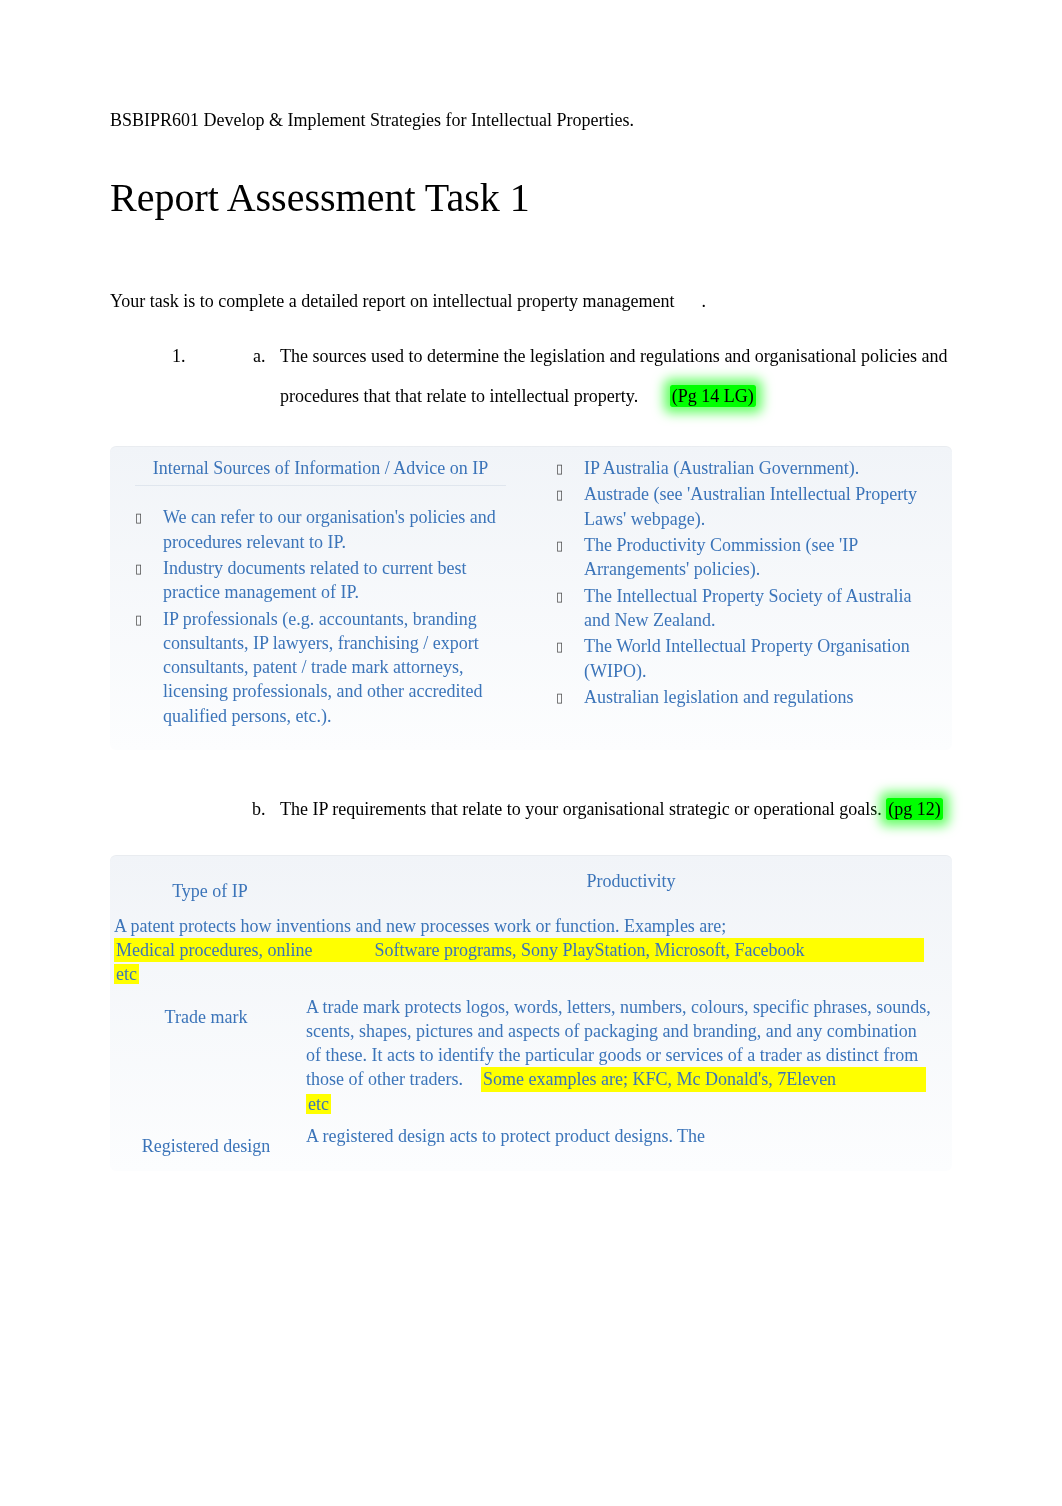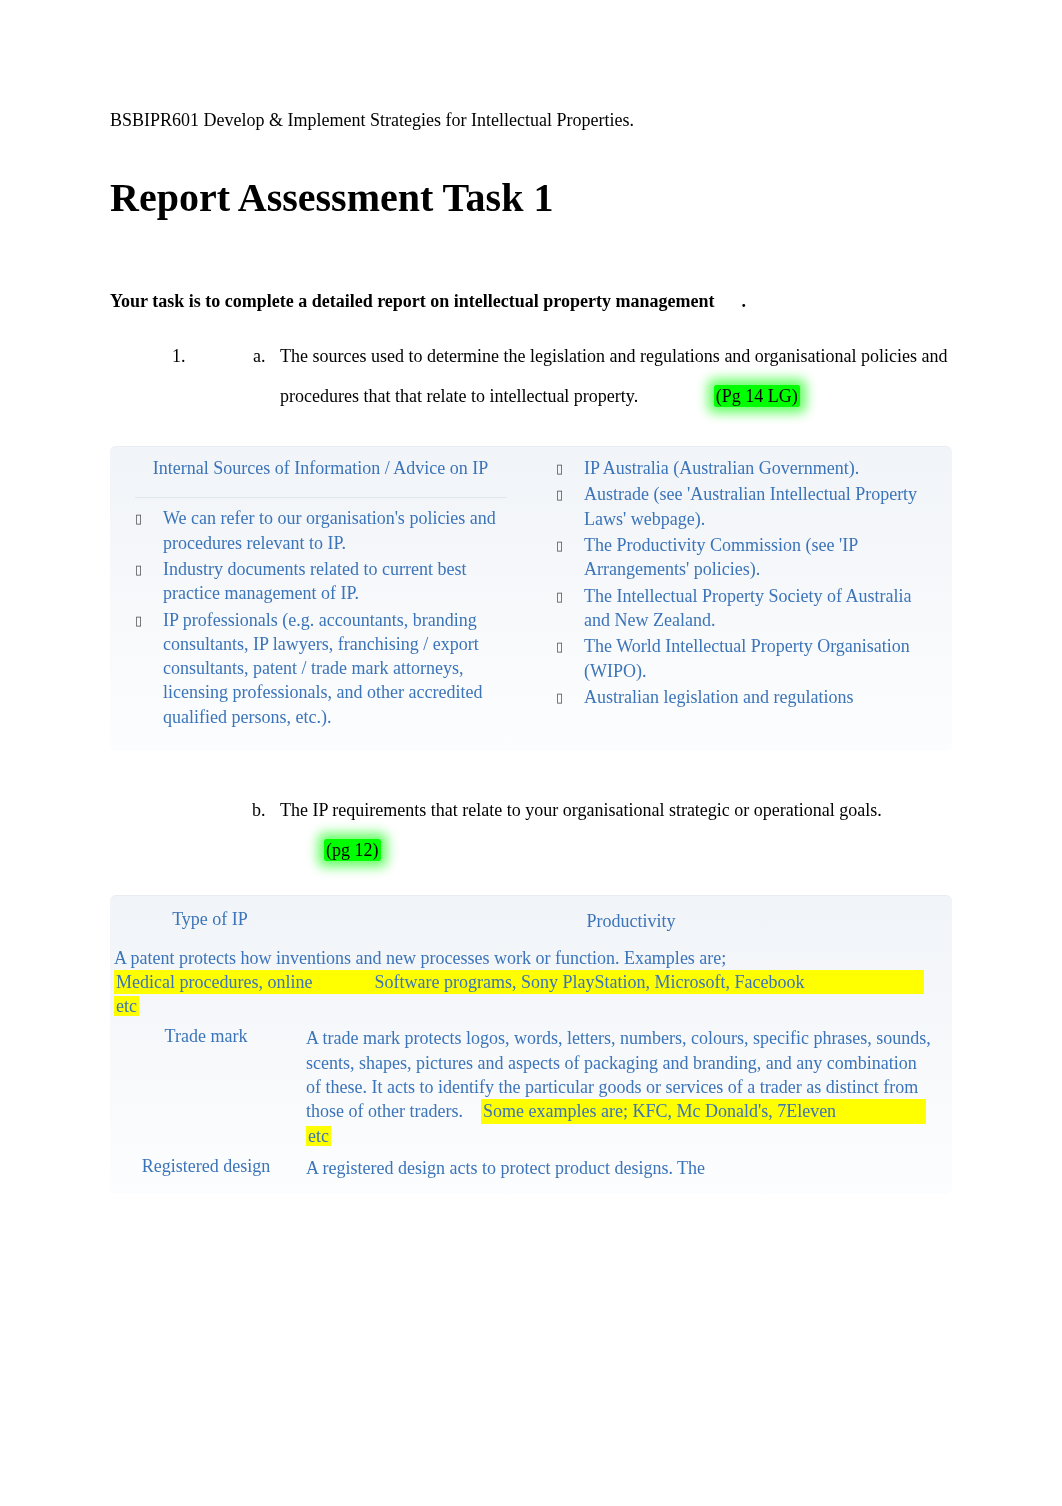--- a/index.html
+++ b/index.html
@@ -12,27 +12,26 @@
   }
   .page {
     padding: 110px 110px 60px 110px;
   }
   .header-line {
     font-size: 18px;
     margin-bottom: 43px;
   }
   .title {
     font-size: 40px;
-    font-weight: bold;
+    font-weight: normal;
     margin: 16px 0 70px 0;
   }
   .intro {
     font-size: 18px;
     margin-bottom: 20px;
-    font-weight: bold;
   }
   .ol1 {
     list-style: decimal;
     padding-left: 80px;
     font-size: 18px;
   }
   .ol1 > li {
     padding-left: 10px;
     margin-bottom: 25px;
   }
@@ -44,43 +43,42 @@
   .ola > li {
     padding-left: 10px;
     line-height: 2.2;
     margin-bottom: 20px;
   }
   .hl {
     background: #00ff00;
     box-shadow: 0 0 12px 6px rgba(0,255,0,0.6);
     border-radius: 2px;
     padding: 1px 2px;
-    margin-left: 44px;
   }
   .two-col {
     display: flex;
     gap: 0;
     margin: 30px 0 40px 0;
     border-radius: 6px;
     background: linear-gradient(to bottom, #f1f4f8, #fcfdfe);
     padding: 10px 0 20px 0;
     box-shadow: inset 0 1px 0 rgba(0,0,0,0.03);
   }
   .col {
     flex: 1;
     padding: 0 25px;
   }
   .col-header {
     text-align: center;
     color: #3b74b9;
     font-size: 18px;
     line-height: 1.4;
-    padding-bottom: 16px;
+    padding-bottom: 4px;
     border-bottom: 1px solid #e0e6ee;
-    margin-bottom: 8px;
+    margin-bottom: 19px;
   }
   .col ul {
     list-style: none;
     padding: 0;
     margin: 0;
   }
   .col ul li {
     display: flex;
     align-items: flex-start;
     color: #3b74b9;
@@ -116,20 +114,21 @@
     text-align: center;
     font-size: 18px;
     padding: 6px 10px 8px 10px;
   }
   .cell.type {
     flex: 0 0 180px;
     text-align: center;
     color: #3b74b9;
     font-size: 18px;
     padding: 4px 6px;
+    margin-top: 12px;
   }
   .cell.desc {
     flex: 1;
     color: #3b74b9;
     font-size: 18px;
     line-height: 1.35;
     padding: 4px 20px 4px 4px;
   }
   .yellow {
     background: #ffff00;

